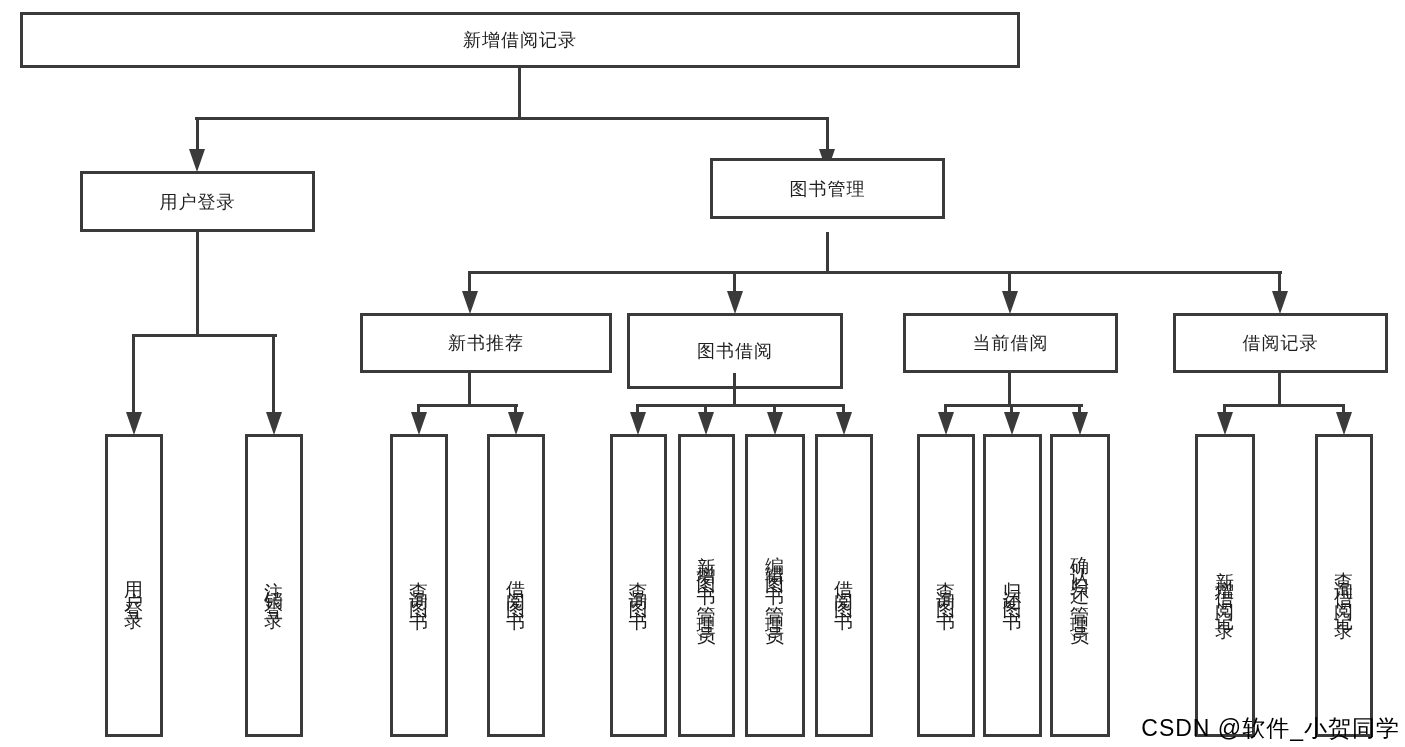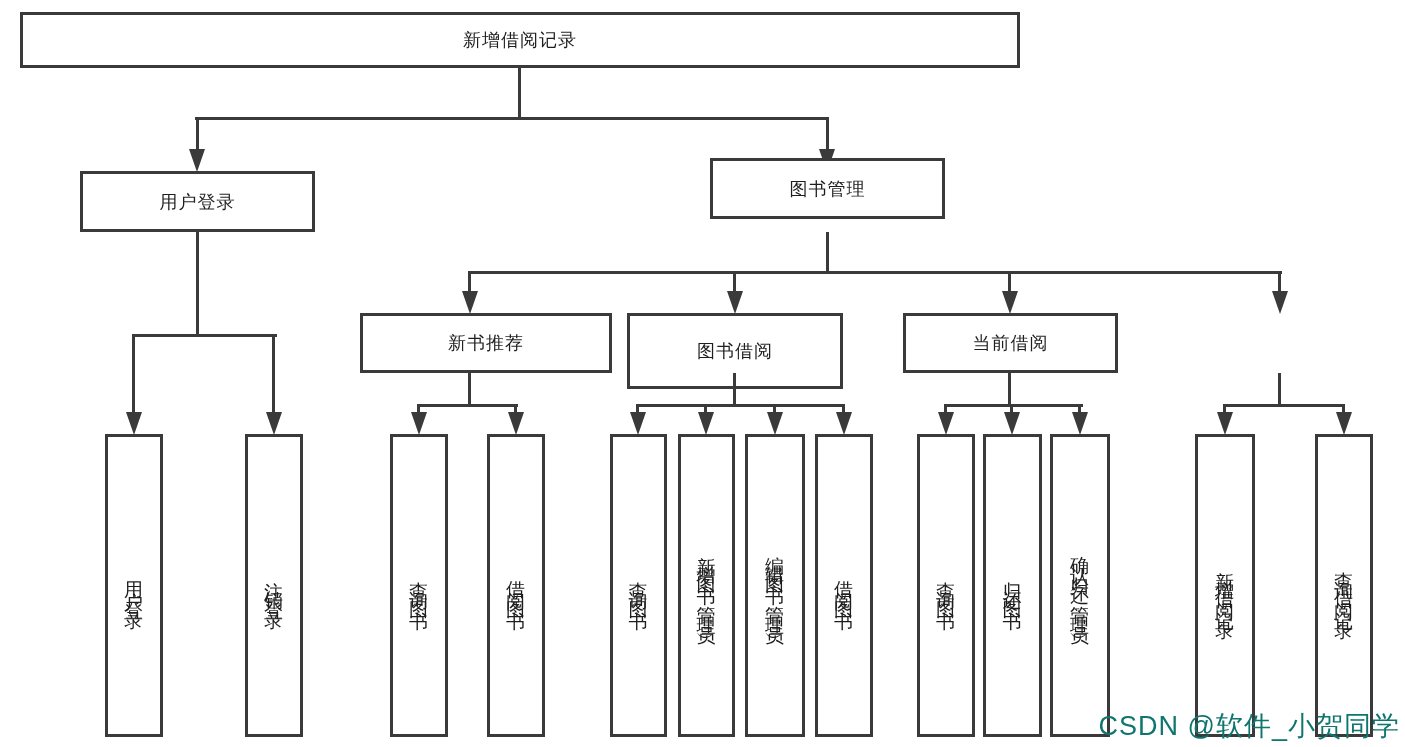--- a/index.html
+++ b/index.html
@@ -22,21 +22,21 @@
     font-size:19px; letter-spacing:10px; line-height:1; white-space:nowrap;
   }
   .vl, .hl { position:absolute; background:#3a3a3a; }
   .ar {
     position:absolute; width:0; height:0;
     border-left:8px solid transparent; border-right:8px solid transparent;
     border-top:23px solid #3a3a3a;
   }
   .watermark {
     position:absolute; right:5px; bottom:3px;
-    font-size:27px; color:#0f766e; letter-spacing:1px;
+    font-size:23px; color:#000000; letter-spacing:1px;
   }
 </style>
 </head>
 <body>
 
 <div class="canvas">
 
   <div class="hbox" style="left:20px;top:12px;width:1000px;height:56px">新增借阅记录</div>
 
   <div class="vl" style="left:518px;top:68px;width:3px;height:52px"></div>
@@ -63,20 +63,21 @@
   <div class="vl" style="left:1008px;top:271px;width:3px;height:26px"></div>
   <div class="vl" style="left:1278px;top:271px;width:3px;height:26px"></div>
   <div class="ar" style="left:462px;top:291px"></div>
   <div class="ar" style="left:727px;top:291px"></div>
   <div class="ar" style="left:1002px;top:291px"></div>
   <div class="ar" style="left:1272px;top:291px"></div>
 
   <div class="hbox" style="left:360px;top:313px;width:252px;height:60px">新书推荐</div>
   <div class="hbox" style="left:627px;top:313px;width:216px;height:76px">图书借阅</div>
   <div class="hbox" style="left:903px;top:313px;width:215px;height:60px">当前借阅</div>
+  <div class="hbox" style="left:1173px;top:313px;width:215px;height:60px">借阅记录</div>
 
   <div class="vl" style="left:468px;top:373px;width:3px;height:34px"></div>
   <div class="hl" style="left:417px;top:404px;width:101px;height:3px"></div>
   <div class="vl" style="left:417px;top:404px;width:3px;height:12px"></div>
   <div class="vl" style="left:514px;top:404px;width:3px;height:12px"></div>
   <div class="ar" style="left:411px;top:412px"></div>
   <div class="ar" style="left:508px;top:412px"></div>
 
   <div class="vl" style="left:733px;top:373px;width:3px;height:34px"></div>
   <div class="hl" style="left:636px;top:404px;width:209px;height:3px"></div>

